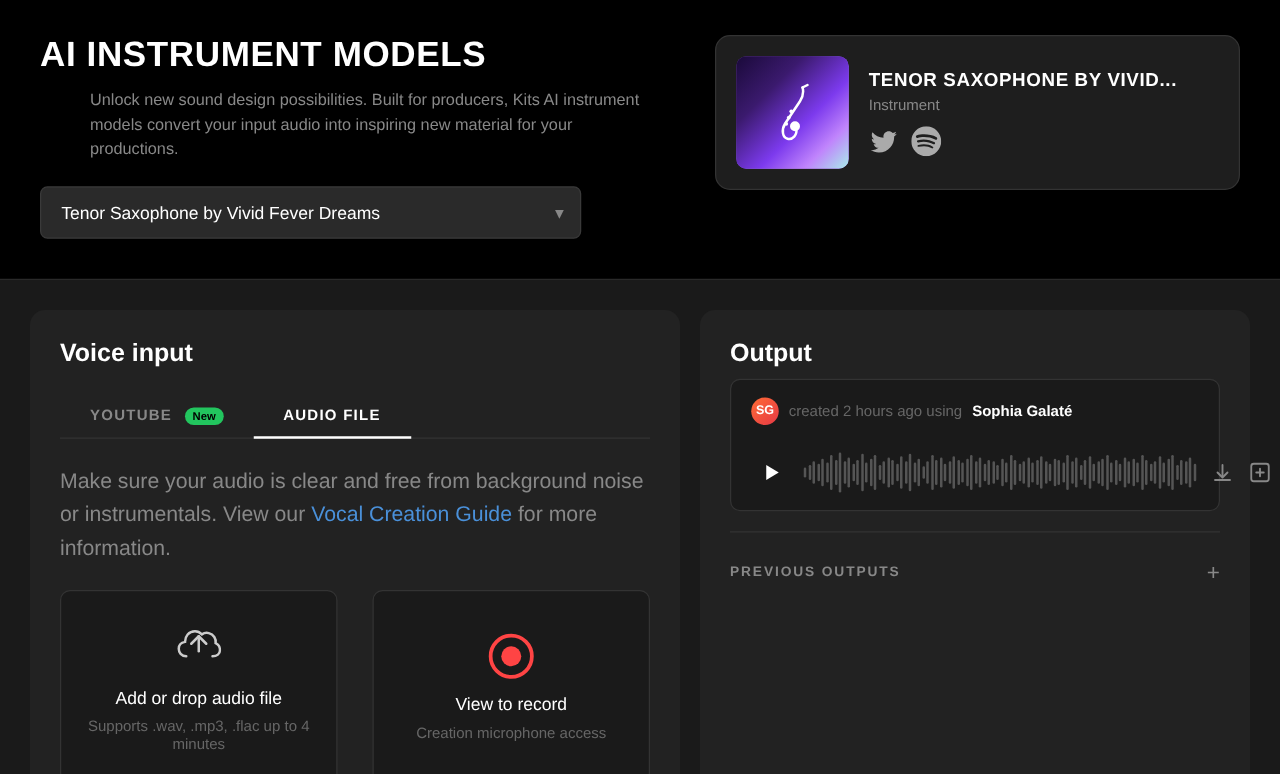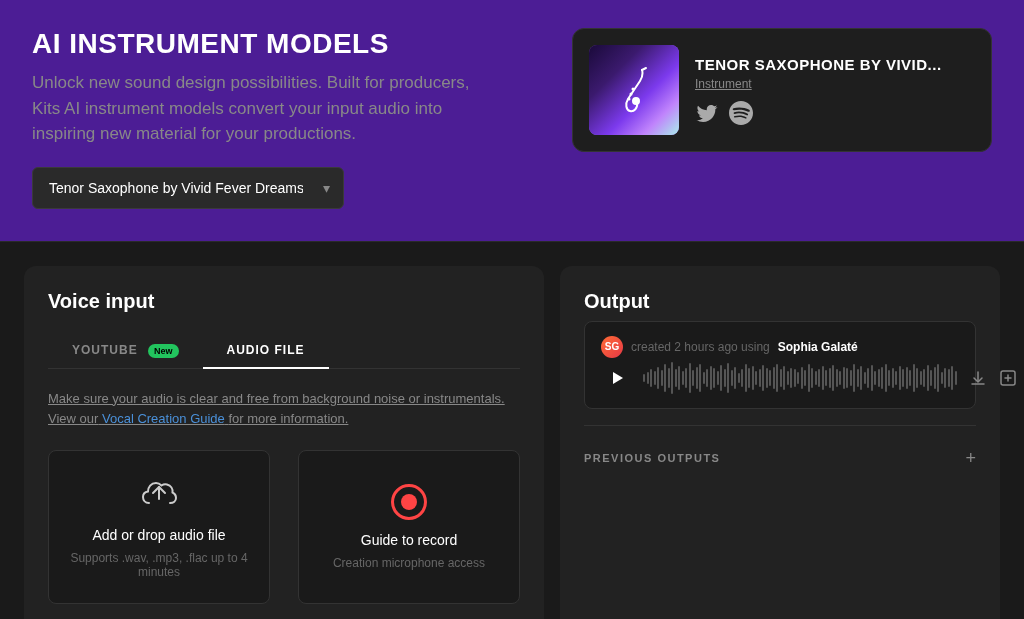--- a/index.html
+++ b/index.html
@@ -7,21 +7,21 @@
       background: #1a1a1a;
       color: #ffffff;
       font-family: -apple-system, BlinkMacSystemFont, 'Segoe UI', sans-serif;
       min-height: 619px;
       width: 1024px;
       overflow: hidden;
     }
 
     
     .top-section {
-      background: #4c1d95;
+      background: #000000;
       padding: 28px 32px 32px 32px;
       display: flex;
       align-items: flex-start;
       gap: 40px;
       border-bottom: 1px solid #2a2a2a;
     }
 
     .top-left {
       flex: 1;
     }
@@ -29,30 +29,31 @@
     .page-title {
       font-size: 28px;
       font-weight: 900;
       color: #ffffff;
       letter-spacing: 0.5px;
       margin-bottom: 10px;
       text-transform: uppercase;
     }
 
     .page-subtitle {
-      font-size: 17px;
+      font-size: 13px;
       color: #888888;
       line-height: 1.5;
       max-width: 460px;
       margin-bottom: 20px;
+      margin-left: 40px;
     }
 
     .select-wrapper {
       position: relative;
-      width: 312px;
+      width: 433px;
     }
 
     .select-wrapper select {
       width: 100%;
       background: #2a2a2a;
       border: 1px solid #3a3a3a;
       border-radius: 6px;
       color: #ffffff;
       padding: 12px 40px 12px 16px;
       font-size: 14px;
@@ -124,21 +125,20 @@
       color: #ffffff;
       text-transform: uppercase;
       letter-spacing: 0.5px;
       margin-bottom: 4px;
     }
 
     .instrument-type {
       font-size: 12px;
       color: #888888;
       margin-bottom: 10px;
-      text-decoration: underline;
     }
 
     .instrument-socials {
       display: flex;
       gap: 10px;
     }
 
     .social-icon {
       width: 24px;
       height: 24px;
@@ -201,25 +201,24 @@
       font-size: 9px;
       font-weight: 700;
       padding: 2px 6px;
       border-radius: 10px;
       margin-left: 6px;
       text-transform: none;
       letter-spacing: 0;
     }
 
     .info-text {
-      font-size: 13px;
+      font-size: 17px;
       color: #888888;
       line-height: 1.6;
       margin-bottom: 20px;
-      text-decoration: underline;
     }
 
     .info-link {
       color: #4a90d9;
       text-decoration: none;
       cursor: pointer;
     }
 
     .upload-area {
       display: flex;
@@ -324,21 +323,21 @@
       border: 1px solid #333333;
       border-radius: 8px;
       padding: 14px 16px;
       margin-bottom: 12px;
     }
 
     .conversion-meta {
       display: flex;
       align-items: center;
       gap: 8px;
-      margin-bottom: 4px;
+      margin-bottom: 22px;
     }
 
     .avatar {
       width: 22px;
       height: 22px;
       border-radius: 50%;
       background: linear-gradient(135deg, #ff6b35, #e63946);
       flex-shrink: 0;
       display: flex;
       align-items: center;
@@ -500,21 +499,21 @@
           </svg>
         </div>
         <div class="upload-title">Add or drop audio file</div>
         <div class="upload-subtitle">Supports .wav, .mp3, .flac up to 4 minutes</div>
       </div>
 
       <div class="upload-box">
         <div class="record-dot">
           <div class="record-dot-inner"></div>
         </div>
-        <div class="upload-title">Guide to record</div>
+        <div class="upload-title">View to record</div>
         <div class="upload-subtitle">Creation microphone access</div>
       </div>
     </div>
 
     <div class="advanced-settings">
       
       
     </div>
 
   </div>

